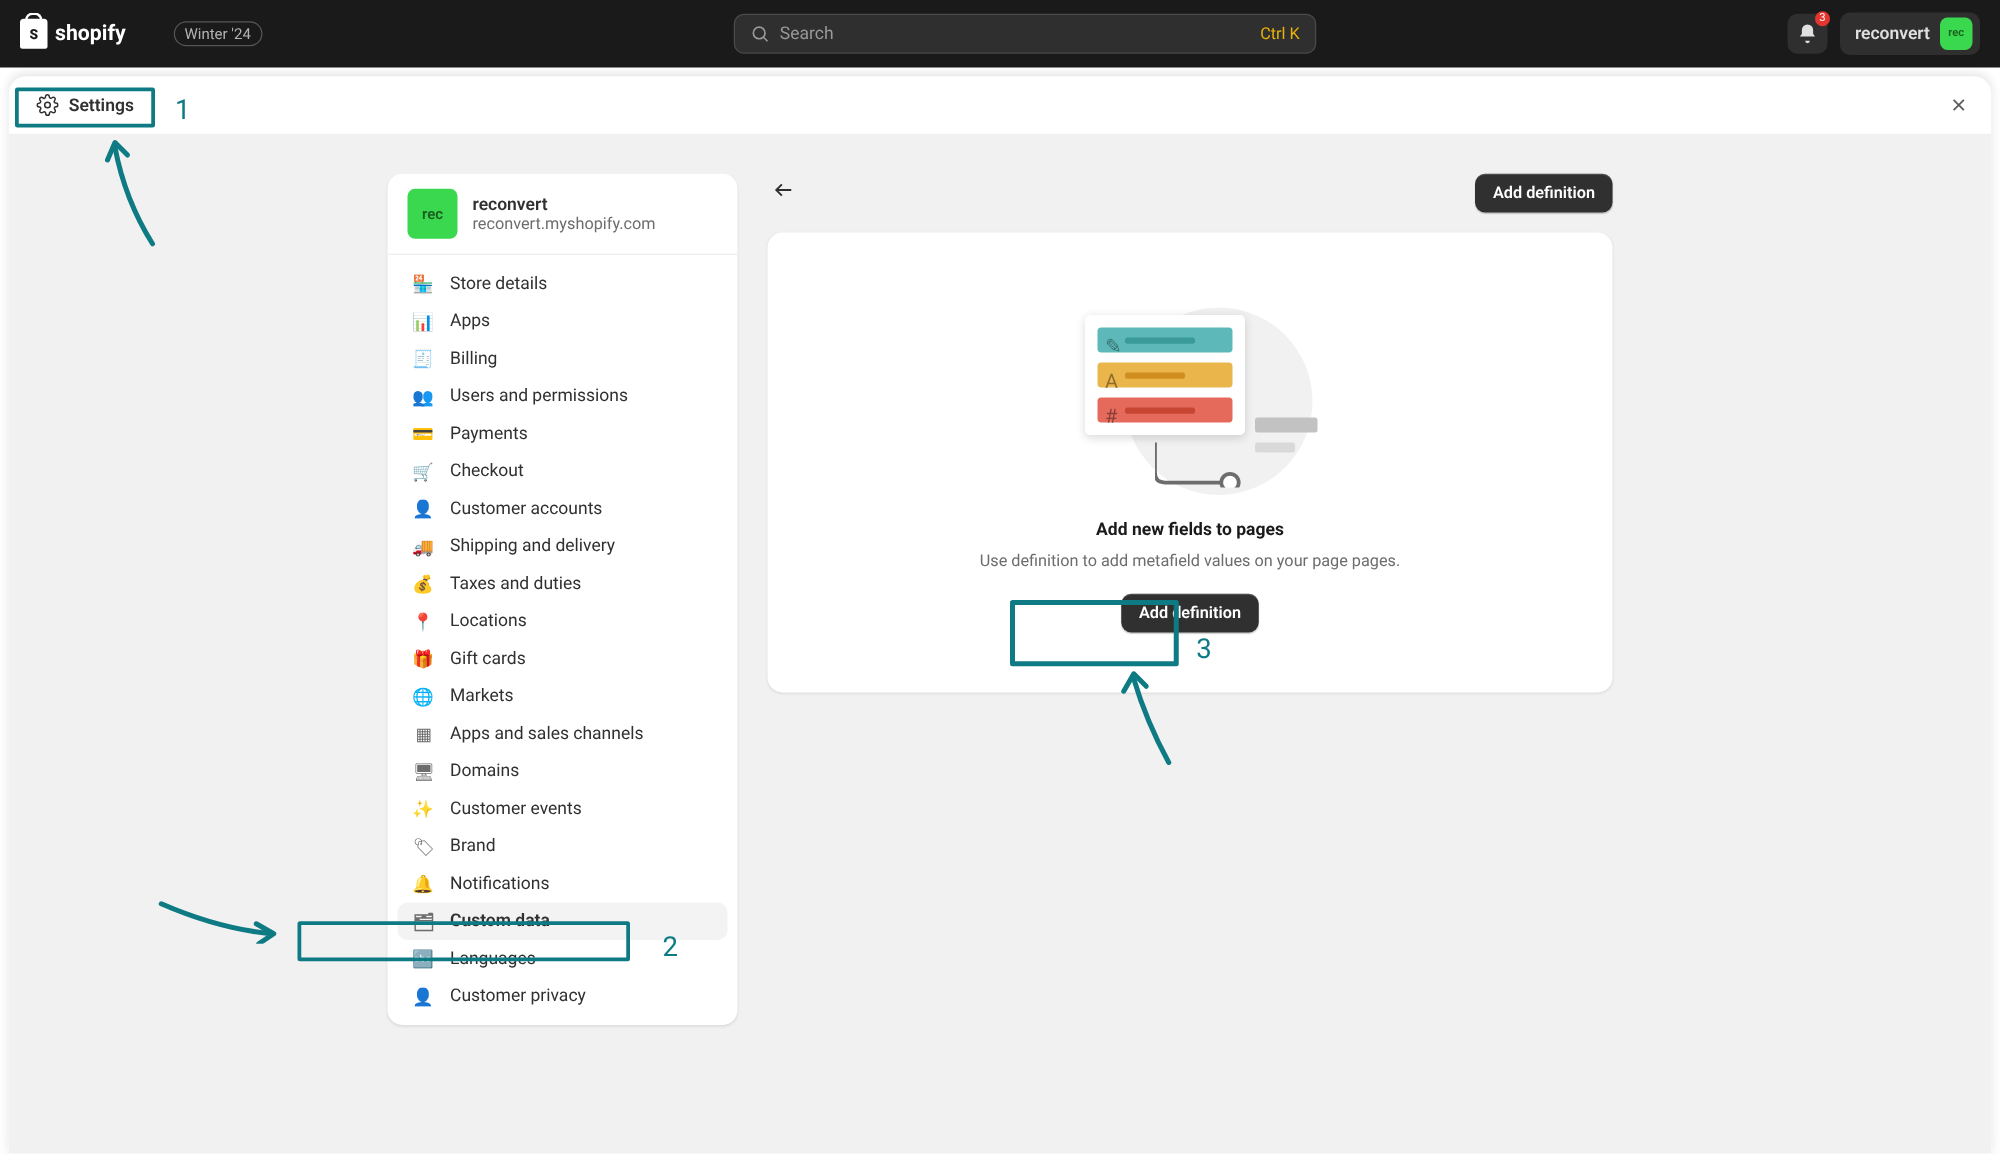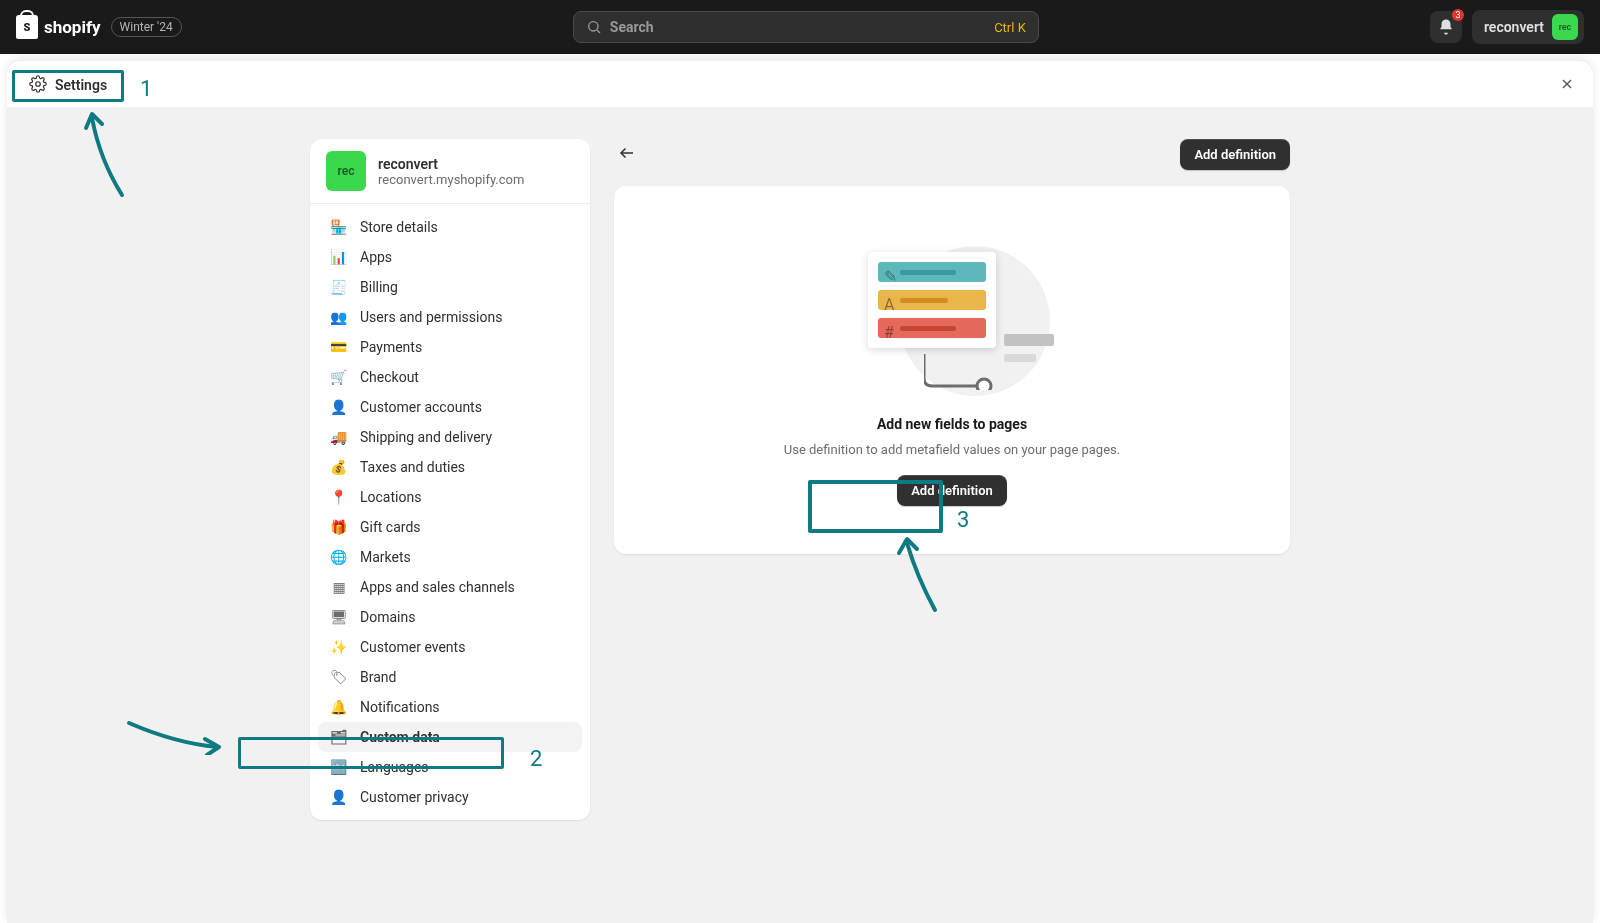--- a/index.html
+++ b/index.html
@@ -4,23 +4,23 @@
   <style>
     * { margin: 0; padding: 0; box-sizing: border-box; font-family: -apple-system, BlinkMacSystemFont, "Segoe UI", Roboto, sans-serif; }
     body { background: #fff; width: 1600px; height: 923px; overflow: hidden; position: relative; }
     
     
     .topbar { background: #1a1a1a; height: 54px; display: flex; align-items: center; padding: 0 16px; justify-content: space-between; }
     .topbar-left { display: flex; align-items: center; gap: 10px; }
     .shopify-logo { display: flex; align-items: center; gap: 6px; color: #fff; font-weight: 700; font-size: 17px; }
     .shopify-bag { width: 22px; height: 24px; background: #fff; border-radius: 3px 3px 2px 2px; display: flex; align-items: center; justify-content: center; color: #1a1a1a; font-size: 11px; font-weight: 900; position: relative; }
     .shopify-bag::before { content: ''; position: absolute; top: -5px; left: 50%; transform: translateX(-50%); width: 10px; height: 6px; border: 2px solid #fff; border-bottom: none; border-radius: 6px 6px 0 0; }
-    .winter-badge { color: #b3b3b3; font-size: 12px; border: 1px solid #555; border-radius: 10px; padding: 2px 8px; }
+    .winter-badge { color: #b3b3b3; font-size: 12px; border: 1px solid #555; border-radius: 10px; padding: 2px 8px; margin-left: 28px; }
     .search-box { flex: 0 0 466px; background: #2f2f2f; border: 1px solid #4a4a4a; border-radius: 8px; height: 32px; display: flex; align-items: center; padding: 0 12px; color: #999; font-size: 14px; justify-content: space-between; }
-    .search-left { display: flex; align-items: flex-start; gap: 8px; font-weight: bold; }
+    .search-left { display: flex; align-items: flex-start; gap: 8px; }
     .search-icon-svg { width: 16px; height: 16px; stroke: #999; }
     .search-kbd { color: #eab308; font-size: 13px; }
     .topbar-right { display: flex; align-items: center; gap: 10px; }
     .notif-btn { width: 32px; height: 32px; border-radius: 8px; background: #2f2f2f; display: flex; align-items: center; justify-content: center; position: relative; cursor: pointer; }
     .notif-badge { position: absolute; top: -2px; right: -2px; background: #e3352e; color: #fff; font-size: 9px; width: 12px; height: 12px; border-radius: 50%; display: flex; align-items: center; justify-content: center; }
     .user-chip { background: #2f2f2f; border-radius: 8px; padding: 4px 6px 4px 12px; display: flex; align-items: center; gap: 8px; color: #e0e0e0; font-size: 14px; font-weight: 600; cursor: pointer; }
     .user-avatar { width: 26px; height: 26px; background: #3ad84e; border-radius: 6px; display: flex; align-items: center; justify-content: center; color: #1a5e20; font-size: 9px; font-weight: 600; }
     
     
     .modal { position: absolute; top: 61px; left: 7px; right: 7px; bottom: 0; background: #fff; border-radius: 14px 14px 0 0; box-shadow: 0 -2px 8px rgba(0,0,0,0.1); overflow: hidden; }

